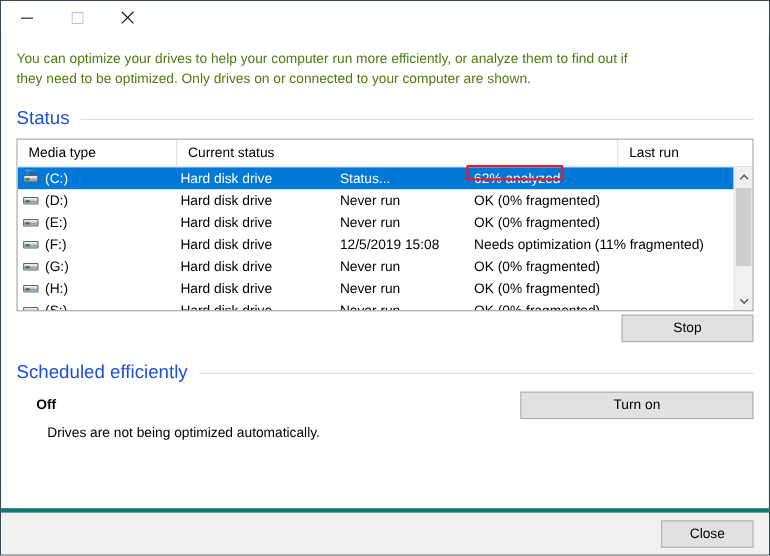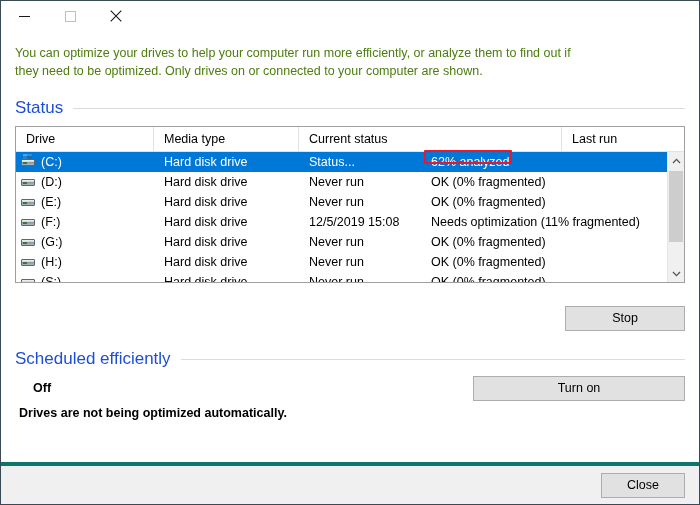--- a/index.html
+++ b/index.html
@@ -264,41 +264,40 @@
     border: 1px solid #adadad;
     box-sizing: border-box;
     height: 25px;
     text-align: center;
     line-height: 23px;
     padding: 0;
   }
   .row-right {
     display: flex;
     justify-content: flex-end;
-    margin-top: 23px;
+    margin-top: 3px;
   }
   .btn-stop { width: 120px; }
 
   .sched-body {
     margin-top: 12px;
     position: relative;
     min-height: 60px;
   }
   .sched-off {
     margin-left: 18px;
     font-size: 12.5px;
     font-weight: bold;
     color: #000000;
   }
   .sched-desc {
-    margin-left: 4px;
+    margin-left: 28px;
     margin-top: 11px;
     font-size: 12.5px;
     color: #000000;
-    font-weight: bold;
   }
   .btn-turnon {
     position: absolute;
     right: 0;
     top: -5px;
     width: 212px;
   }
 
   
   .footer {
@@ -352,21 +351,20 @@
 
     <div class="intro">You can optimize your drives to help your computer run more efficiently, or analyze them to find out if they need to be optimized. Only drives on or connected to your computer are shown.</div>
 
     <div class="group-head">
       <span class="gh-label">Status</span>
       <span class="gh-rule"></span>
     </div>
 
     <div class="listview">
       <div class="lv-header">
-        <div class="lv-th col-drive">Drive</div>
         <div class="lv-th col-media">Media type</div>
         <div class="lv-th col-status">Current status</div>
         <div class="lv-th col-last">Last run</div>
       </div>
       <div class="lv-body">
         <div class="lv-rows" id="drive-rows">
             <div class="lv-row selected">
               <div class="cell col-drive">
                 <span class="drive-icon system">
                   <span class="d-flag">

